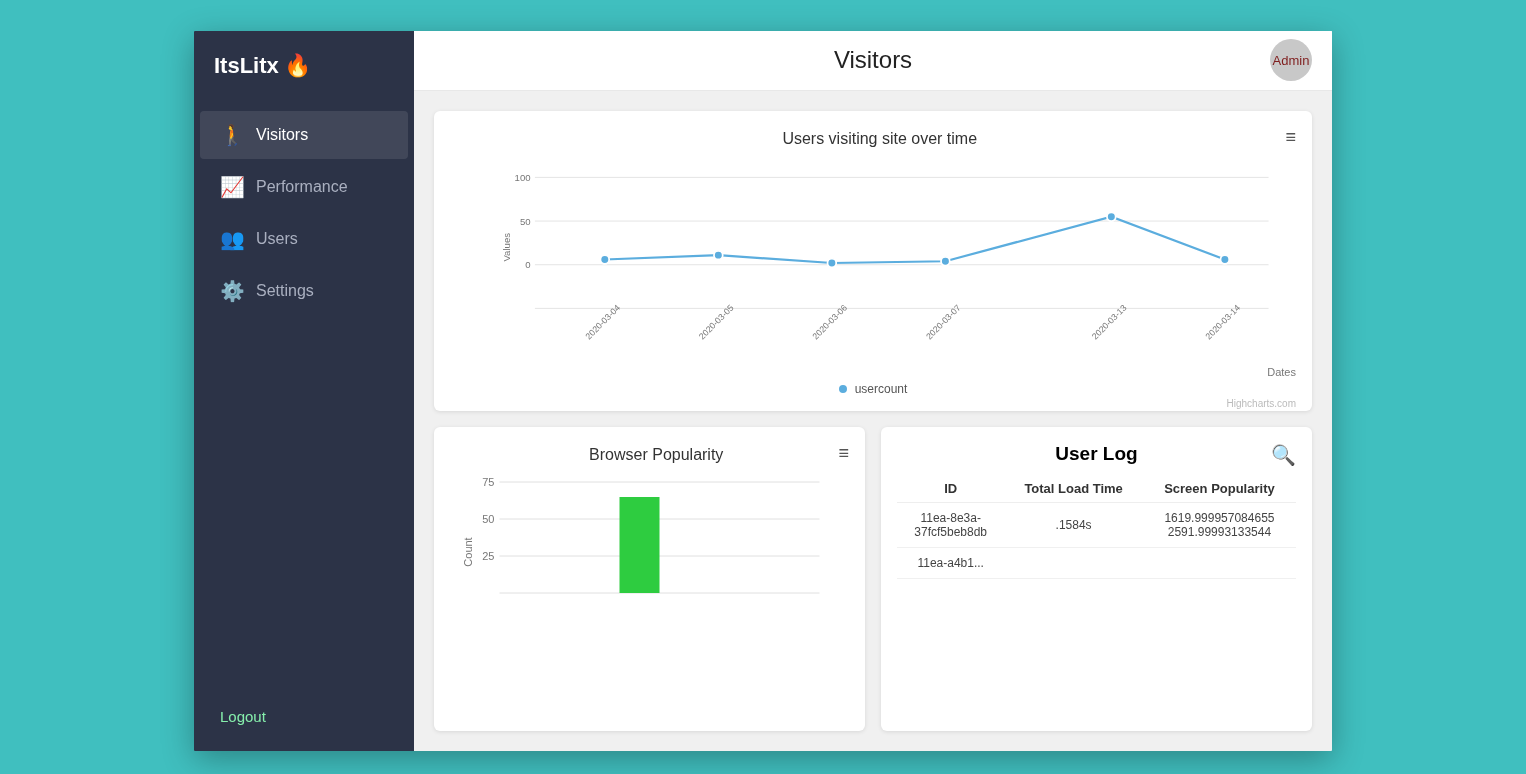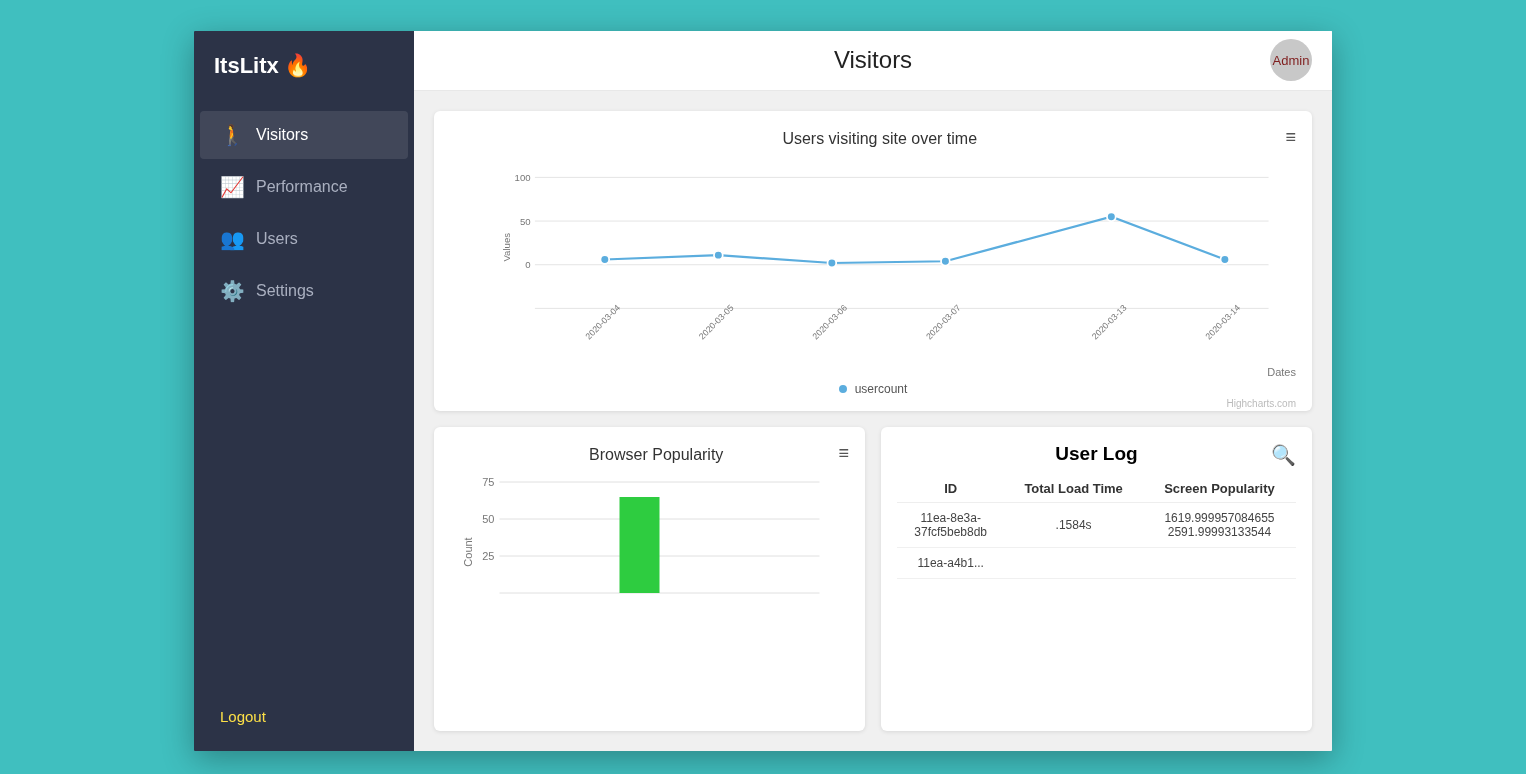--- a/index.html
+++ b/index.html
@@ -71,21 +71,21 @@
     }
 
     .sidebar-item .nav-icon {
       font-size: 20px;
       width: 24px;
       text-align: center;
     }
 
     .sidebar-logout {
       padding: 16px 20px;
-      color: #fde047;
+      color: #86efac;
       cursor: pointer;
       font-size: 15px;
       margin: 0 6px 10px;
     }
 
     
     .main {
       flex: 1;
       display: flex;
       flex-direction: column;

